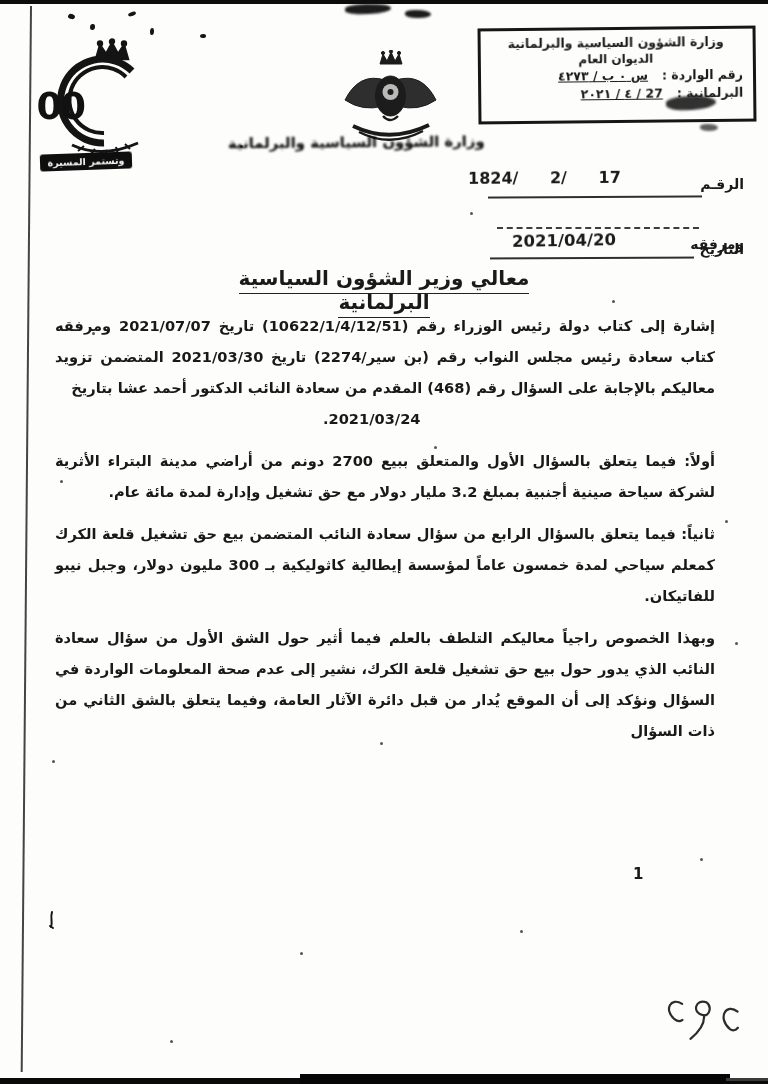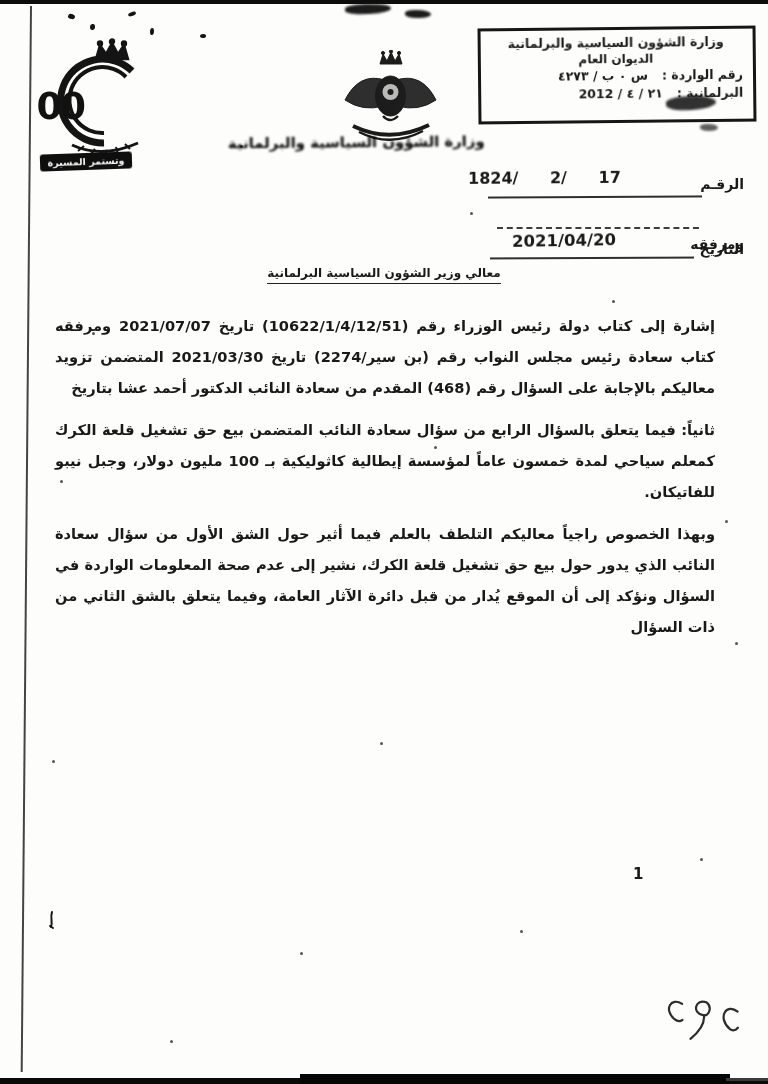--- a/index.html
+++ b/index.html
@@ -26,21 +26,21 @@
     border:3px solid #161616;transform:rotate(-0.6deg);
     padding:4px 8px 2px 6px;direction:rtl;
     filter:blur(.2px);
   }
   .stamp-box .c{font-weight:bold;text-align:center;}
   .stamp-line1{font-size:12.5px;line-height:17px;}
   .stamp-line2{font-size:12px;line-height:16px;}
   .stamp-row{display:flex;justify-content:flex-start;gap:14px;font-weight:bold;
     font-size:12.5px;line-height:18px;padding-right:2px;}
   .stamp-row .lbl{white-space:nowrap;}
-  .stamp-row .val{white-space:nowrap;}
+  .stamp-row .val{white-space:nowrap;text-decoration:underline;}
 
   
   .logo100{position:absolute;left:38px;top:33px;width:132px;height:152px;}
   .logo100 svg{position:absolute;inset:0;}
   .logo-slogan{
     position:absolute;left:2px;top:120px;width:92px;height:17px;background:#0e0e0e;
     color:#f7f7f7;font-size:9.5px;font-weight:bold;text-align:center;line-height:17px;
     border-radius:3px;transform:rotate(-2deg);filter:blur(.2px);
   }
 
@@ -63,21 +63,21 @@
     transform:rotate(-0.4deg);
   }
   .ref-date-val{
     position:absolute;left:512px;top:231px;direction:ltr;font-size:16.5px;font-weight:bold;
     transform:rotate(-1deg);filter:blur(.25px);
   }
 
   
   .addressee{
     position:absolute;left:224px;top:266px;width:320px;text-align:center;direction:rtl;
-    font-size:12px;font-weight:900;filter:blur(.25px);
+    font-size:20px;font-weight:900;filter:blur(.25px);
   }
   .addressee span{border-bottom:1.6px solid #222;padding-bottom:3px;}
   .body-text{
     position:absolute;left:55px;top:310px;width:660px;direction:rtl;
     font-size:14.6px;line-height:31px;font-weight:700;color:#191919;
     text-align:justify;filter:blur(.22px);
   }
   .body-text p{margin:0;}
   .p-gap{margin-top:11px !important;}
   .date-line{text-align:left;direction:rtl;padding-left:268px;}
@@ -173,42 +173,44 @@
 
   <div class="stamp-box">
     <div class="c stamp-line1">وزارة الشؤون السياسية والبرلمانية</div>
     <div class="c stamp-line2">الديوان العام</div>
     <div class="stamp-row">
       <span class="lbl">رقم الواردة :</span>
       <span class="val">س ٠ ب / ٤٢٧٣</span>
     </div>
     <div class="stamp-row">
       <span class="lbl">البرلمانية :</span>
-      <span class="val">٢١ / ٤ / 2012</span>
+      <span class="val">27 / ٤ / ٢٠٢١</span>
     </div>
   </div>
 
   <div class="ref-label" style="top:176px;">الرقـم</div>
   <div class="ref-line" style="left:488px;top:196px;width:214px;transform:rotate(-0.3deg);"></div>
   <div class="ref-num-val">1824/ 2/ 17</div>
 
   <div class="ref-label" style="top:206px;margin-top:35px;">التاريخ</div>
   <div class="ref-line dashed" style="left:497px;top:227px;width:202px;"></div>
 
   <div class="ref-label" style="top:236px;">ومرفقه</div>
   <div class="ref-line" style="left:490px;top:257px;width:204px;transform:rotate(-0.25deg);"></div>
   <div class="ref-date-val">2021/04/20</div>
 
   <div class="addressee">
     <span>معالي وزير الشؤون السياسية البرلمانية</span>
   </div>
 
   <div class="body-text">
     <p>إشارة إلى كتاب دولة رئيس الوزراء رقم (10622/1/4/12/51) تاريخ 2021/07/07 ومرفقه كتاب سعادة رئيس مجلس النواب رقم (بن سير/2274) تاريخ 2021/03/30 المتضمن تزويد معاليكم بالإجابة على السؤال رقم (468) المقدم من سعادة النائب الدكتور أحمد عشا بتاريخ</p>
-    <p class="p-gap">ثانياً: فيما يتعلق بالسؤال الرابع من سؤال سعادة النائب المتضمن بيع حق تشغيل قلعة الكرك كمعلم سياحي لمدة خمسون عاماً لمؤسسة إيطالية كاثوليكية بـ 100 مليون دولار، وجبل نيبو للفاتيكان.</p>
+    <p class="date-line">2021/03/24.</p>
+    <p class="p-gap">أولاً: فيما يتعلق بالسؤال الأول والمتعلق ببيع 2700 دونم من أراضي مدينة البتراء الأثرية لشركة سياحة صينية أجنبية بمبلغ 3.2 مليار دولار مع حق تشغيل وإدارة لمدة مائة عام.</p>
+    <p class="p-gap">ثانياً: فيما يتعلق بالسؤال الرابع من سؤال سعادة النائب المتضمن بيع حق تشغيل قلعة الكرك كمعلم سياحي لمدة خمسون عاماً لمؤسسة إيطالية كاثوليكية بـ 300 مليون دولار، وجبل نيبو للفاتيكان.</p>
     <p class="p-gap">وبهذا الخصوص راجياً معاليكم التلطف بالعلم فيما أثير حول الشق الأول من سؤال سعادة النائب الذي يدور حول بيع حق تشغيل قلعة الكرك، نشير إلى عدم صحة المعلومات الواردة في السؤال ونؤكد إلى أن الموقع يُدار من قبل دائرة الآثار العامة، وفيما يتعلق بالشق الثاني من ذات السؤال</p>
   </div>
 
   <div class="page-num">1</div>
 
   <div class="hand-tick" aria-label="١">
     <svg width="12" height="20" viewBox="0 0 12 20">
       <path d="M6,2 C4,8 7,12 5,17 M4,16 l3,2" stroke="#141414" stroke-width="2" fill="none" stroke-linecap="round"></path>
     </svg>
   </div>

